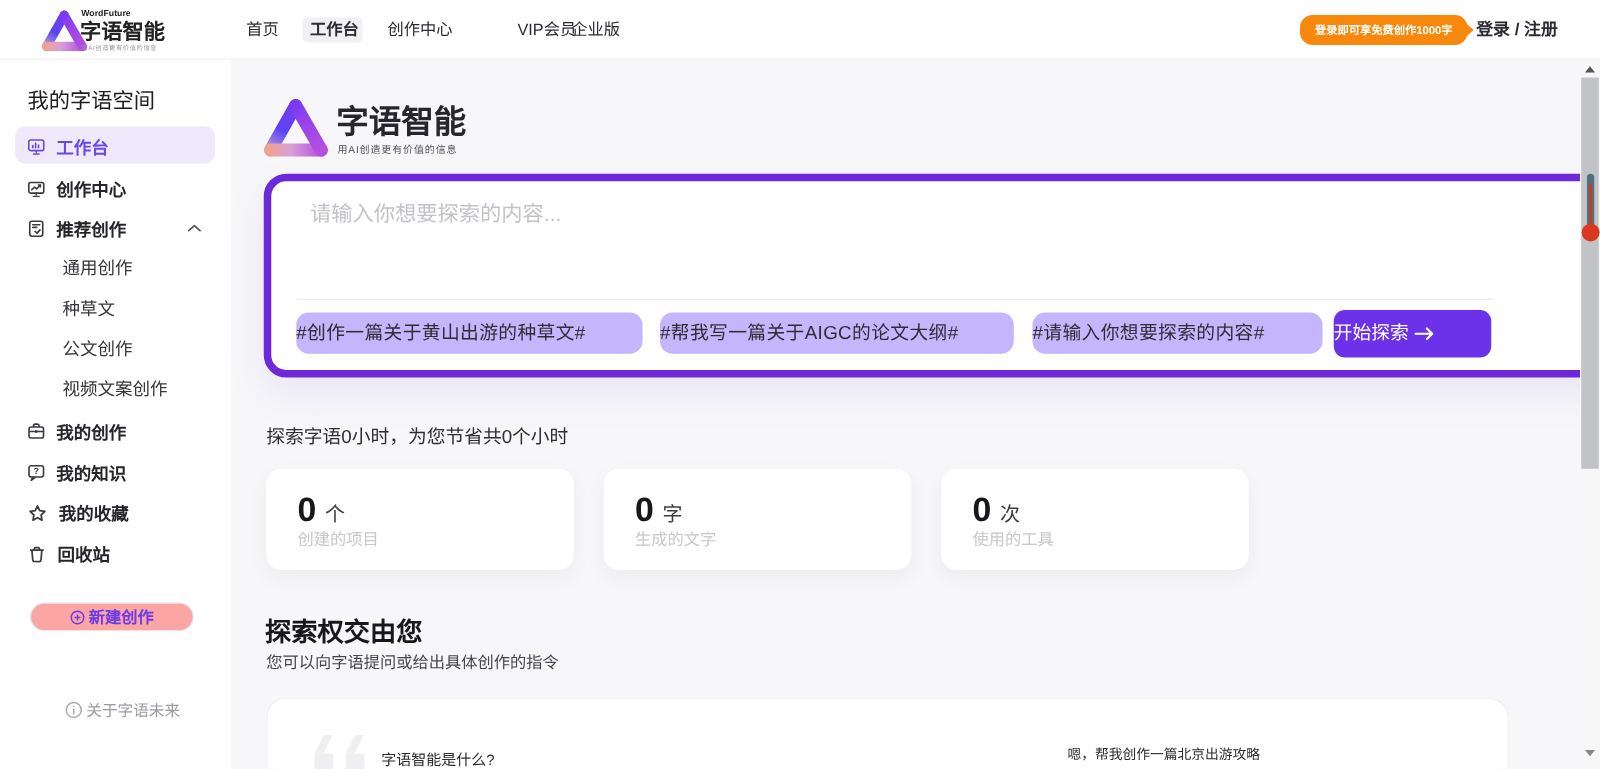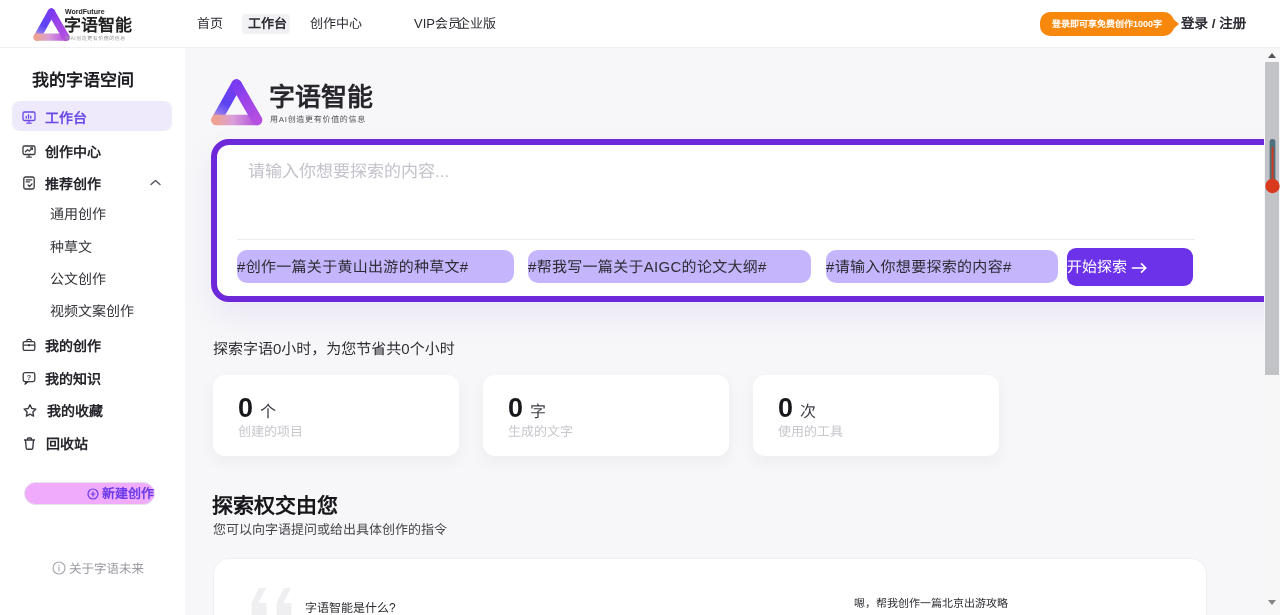--- a/index.html
+++ b/index.html
@@ -67,21 +67,21 @@
   <div class="navlink" style="left:310px;">创作中心</div>
   <div class="navlink" style="left:387px;margin-left:27px;">VIP会员</div>
   <div class="navlink" style="left:457px;">企业版</div>
 
   <div class="abs" style="left:1040px; top:12px; width:134px; height:24px; background:#f8880c; border-radius:10px; color:#fff; font-size:9px; font-weight:bold; text-align:center; line-height:24px; white-space:nowrap;">登录即可享免费创作1000字</div>
   <div class="abs" style="left:1172px; top:18px; width:0; height:0; border-top:6px solid transparent; border-bottom:6px solid transparent; border-left:7px solid #f8880c;"></div>
   <div class="abs" style="left:1181px; top:0; height:48px; line-height:48px; font-size:13.5px; font-weight:bold; color:#2b2b33;">登录&nbsp;/&nbsp;注册</div>
 </div>
 
 <div id="side">
-  <div class="abs" style="left:22px; top:18px; font-size:17px; font-weight:bold; color:#1c1c22;margin-left:10px;">我的字语空间</div>
+  <div class="abs" style="left:22px; top:18px; font-size:17px; font-weight:normal; color:#1c1c22;">我的字语空间</div>
 
   <div class="abs" style="left:12px; top:53px; width:160px; height:30px; background:#efeafb; border-radius:8px;"></div>
   <div class="sitem" style="top:59px; color:#6a48e8;">
     <svg width="14" height="14" viewBox="0 0 14 14" fill="none" stroke="#6a48e8" stroke-width="1.3">
         <rect x="1" y="2" width="12" height="8.5" rx="1.6"></rect>
         <path d="M4.2 8.2V6.4M6.5 8.2V4.6M8.8 8.2V6.1" stroke-linecap="round"></path>
         <path d="M7 10.5v1.3M4.8 13.2h4.4" stroke-linecap="round"></path>
       </svg>
     工作台
   </div>
@@ -133,21 +133,21 @@
       </svg>
     我的收藏
   </div>
   <div class="sitem" style="top:385px;">
     <svg width="15" height="15" viewBox="0 0 15 15" fill="none" stroke="#3a3a40" stroke-width="1.4">
         <path d="M2 4h11M5.5 4V2.8A.8.8 0 0 1 6.3 2h2.4a.8.8 0 0 1 .8.8V4M3.5 4l.7 8a1.3 1.3 0 0 0 1.3 1.2h4a1.3 1.3 0 0 0 1.3-1.2l.7-8"></path>
       </svg>
     回收站
   </div>
 
-  <div class="abs" style="left:24px; top:434px; width:131px; height:23px; border:1px solid #e4e4ea; border-radius:12px; background:#f0abfc; color:#6a3be8; font-size:13px; font-weight:bold; text-align:right; line-height:21px;">
+  <div class="abs" style="left:24px; top:434px; width:131px; height:23px; border:1px solid #e4e4ea; border-radius:12px; background:#fca5a5; color:#6a3be8; font-size:13px; font-weight:bold; text-align:center; line-height:21px;">
     <svg style="vertical-align:-2px; margin-right:3px;" width="12" height="12" viewBox="0 0 12 12" fill="none" stroke="#6a3be8" stroke-width="1.2">
         <circle cx="6" cy="6" r="5"></circle>
         <path d="M6 3.6v4.8M3.6 6h4.8"></path>
       </svg>新建创作
   </div>
 
   <div class="abs" style="left:52px; top:510px; font-size:12.5px; color:#9a9aa2; display:flex; align-items:center;">
     <svg style="margin-right:3px;" width="14" height="14" viewBox="0 0 14 14" fill="none" stroke="#aaaab2" stroke-width="1.2">
         <circle cx="7" cy="7" r="6"></circle>
         <path d="M7 4v.2M7 6.2V10" stroke-linecap="round"></path>

